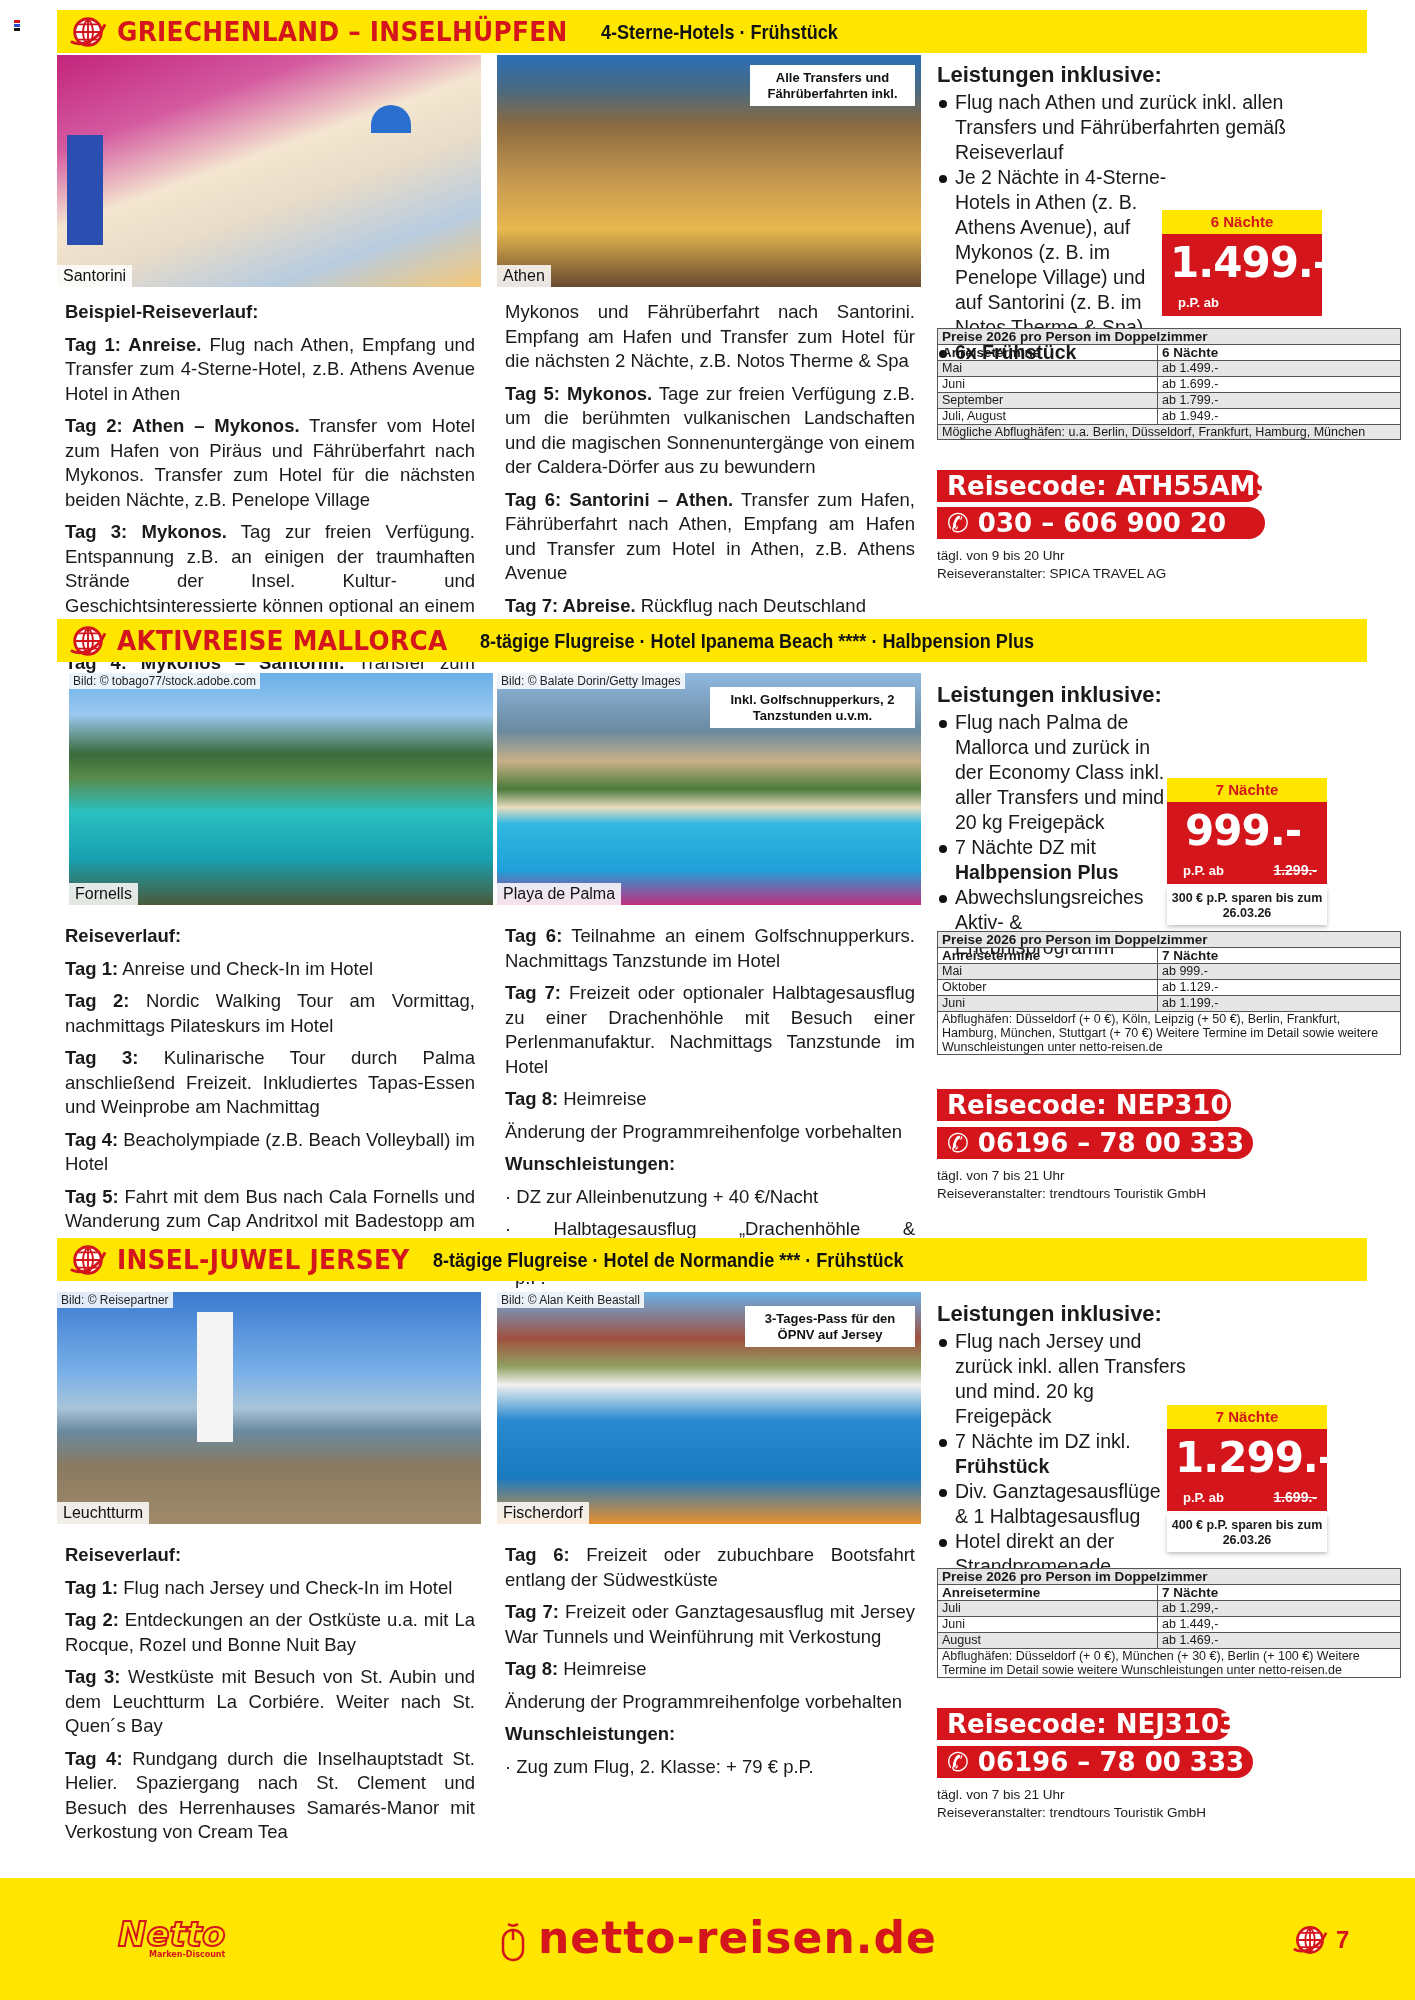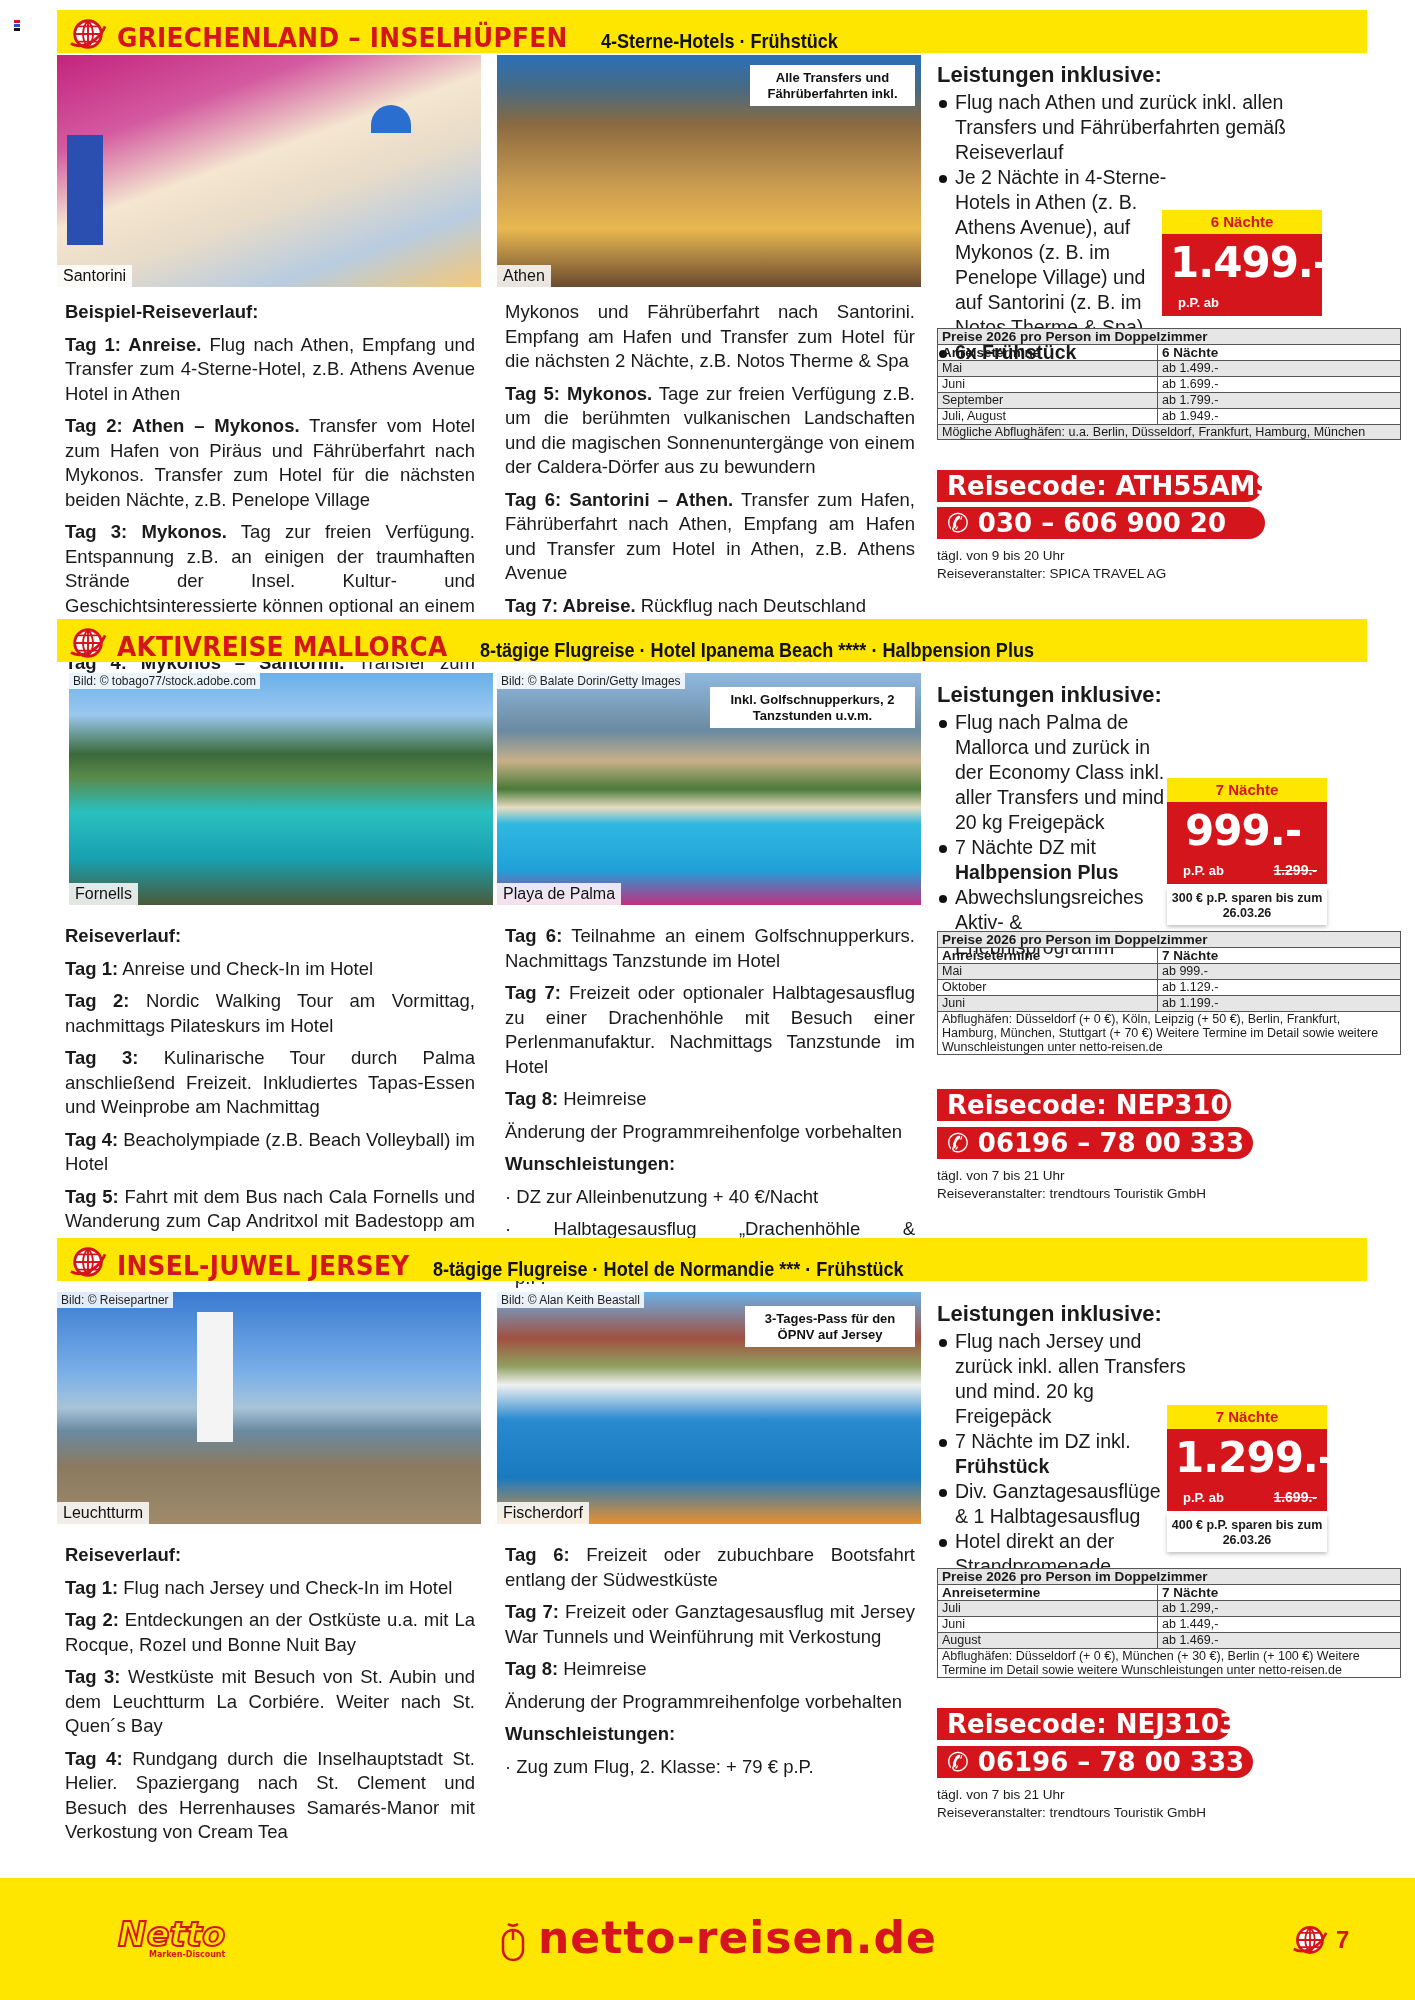--- a/index.html
+++ b/index.html
@@ -1,20 +1,20 @@
 <!DOCTYPE html>
 <html><head>
 <meta charset="utf-8">
 <style>
 *{box-sizing:border-box;margin:0;padding:0}
 body{width:1415px;height:2000px;background:#fff;position:relative;overflow:hidden;font-family:"Liberation Sans",sans-serif;color:#1a1a1a}
 .edge{position:absolute;left:14px;top:20px;width:6px;height:14px}
 .edge i{display:block;height:3px;margin-bottom:1px}
 .section{position:absolute;left:57px;width:1310px}
-.hdr{position:absolute;left:0;top:0;width:1310px;height:43px;background:#ffe600;display:flex;align-items:flex-end;padding-left:12px}
+.hdr{position:absolute;left:0;top:0;width:1310px;height:43px;background:#ffe600;display:flex;align-items:center;padding-left:12px}
 .globe{width:38px;height:38px;margin-right:10px;flex:none}
 .hdr .title{color:#d4161c;font-weight:bold;font-size:27px;letter-spacing:0.3px;font-family:"DejaVu Sans",sans-serif;transform:scaleX(.92);transform-origin:left;white-space:nowrap}
 .hdr .sub{font-size:21px;font-weight:bold;color:#111;margin-left:4px;white-space:nowrap;transform:scaleX(.86);transform-origin:left}
 .photo{position:absolute;width:424px;height:232px;overflow:hidden}
 .photo .credit{position:absolute;left:0;top:0;background:rgba(255,255,255,.85);font-size:12px;padding:1px 4px;color:#222}
 .photo .cap{position:absolute;left:0;bottom:0;background:rgba(255,255,255,.85);font-size:16px;padding:2px 6px;color:#111}
 .photo .badge{position:absolute;right:6px;top:10px;background:#fff;font-size:13px;font-weight:bold;text-align:center;padding:5px 12px;line-height:1.2;color:#111}
 .col{position:absolute;width:426px;font-size:18.5px;line-height:24.5px;text-align:justify;transform-origin:left top}
 .col b{font-weight:bold}
 .col p{margin:8px}

